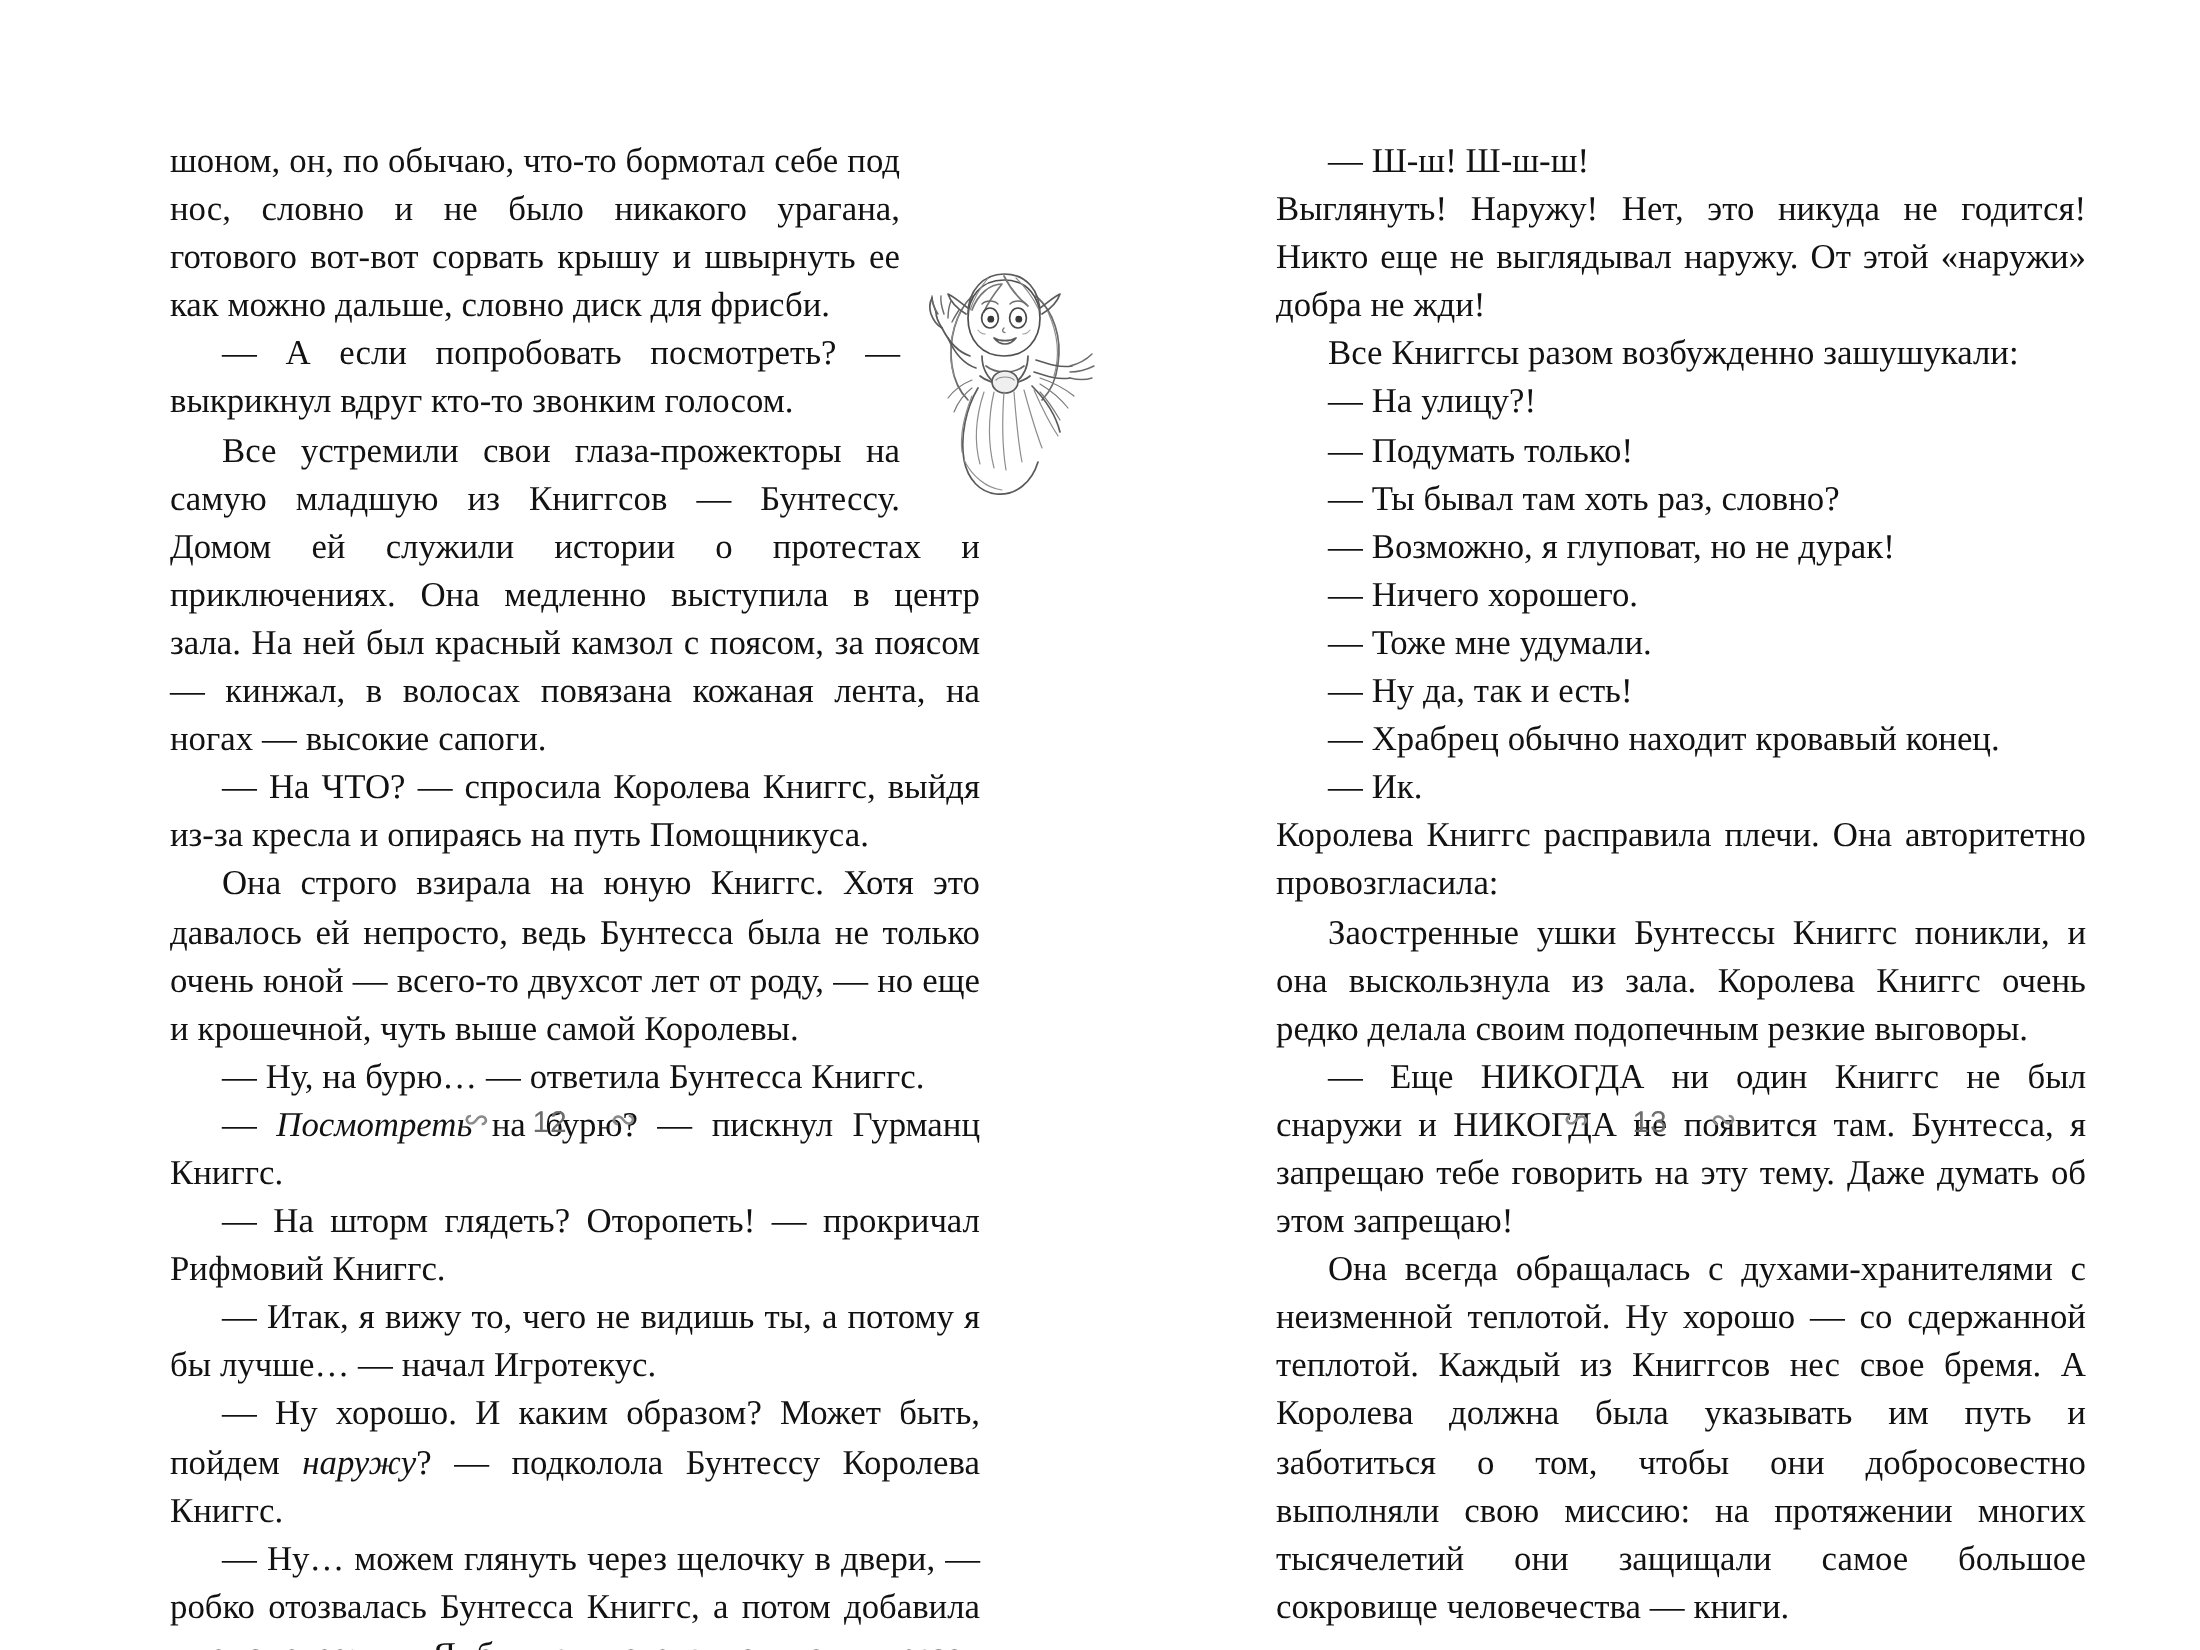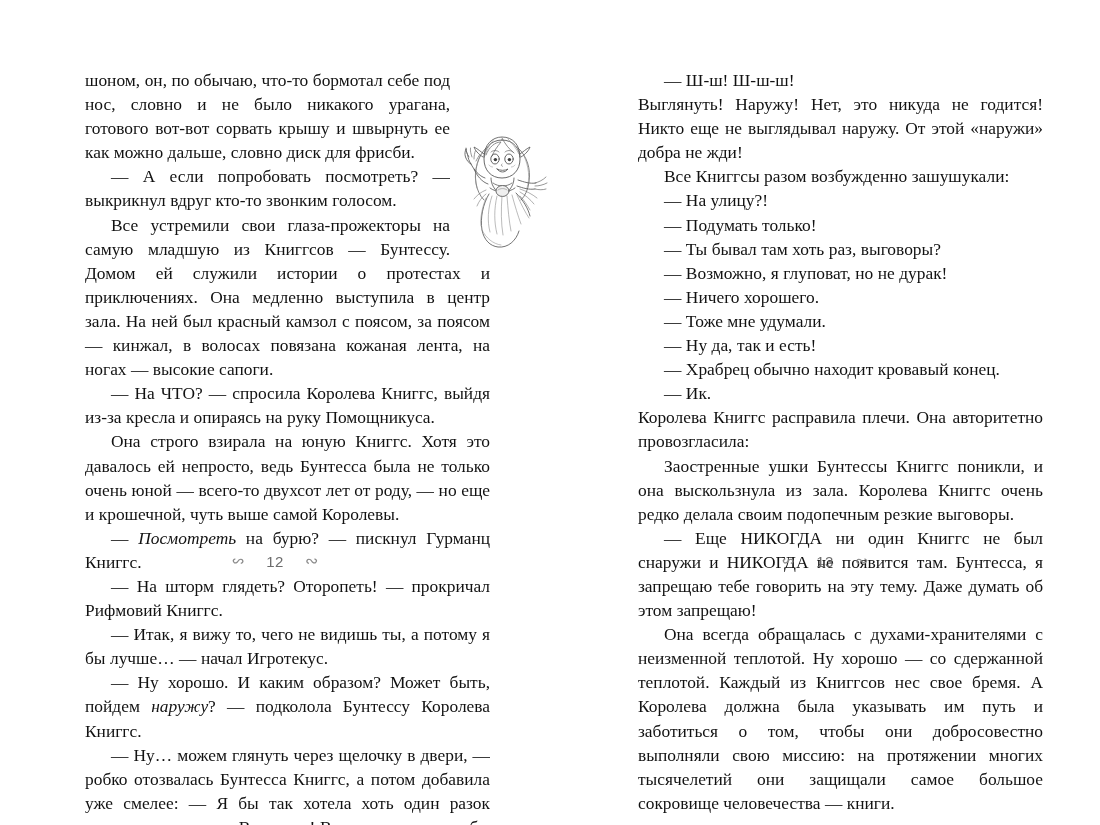--- a/index.html
+++ b/index.html
@@ -192,22 +192,23 @@
             <path d="M30 64 C25 66 21 69 18 73" stroke="#7a7a7a" stroke-width="0.6"></path>
             <path d="M30 68 C26 71 23 75 21 80" stroke="#7a7a7a" stroke-width="0.6"></path>
           </g>
         </svg>
       </div>
 
       <div>
         <p class="noindent"><span>шоном, он, по обычаю, что-то бормотал себе под нос, словно и не было никакого урагана, готового вот-вот сорвать крышу и швырнуть ее как можно дальше, словно диск для фрисби.</span></p>
         <p><span>— А если попробовать посмотреть? — выкрикнул вдруг кто-то звонким голосом.</span></p>
         <p><span>Все устремили свои глаза-прожекторы на самую младшую из Книггсов — Бунтессу. Домом ей служили истории о протестах и приключениях. Она медленно выступила в центр зала. На ней был красный камзол с поясом, за поясом — кинжал, в волосах повязана кожаная лента, на ногах — высокие сапоги.</span></p>
-        <p><span>— На ЧТО? — спросила Королева Книггс, выйдя из-за кресла и опираясь на руку Помощникуса.</span></p>
+        <p><span>— На ЧТО? — спросила Королева Книггс, выйдя из-за кресла и опираясь на путь Помощникуса.</span></p>
         <p><span>Она строго взирала на юную Книггс. Хотя это давалось ей непросто, ведь Бунтесса была не только очень юной — всего-то двухсот лет от роду, — но еще и крошечной, чуть выше самой Королевы.</span></p>
+        <p><span>— Ну, на бурю… — ответила Бунтесса Книггс.</span></p>
         <p><span>— </span><i>Посмотреть</i><span> на бурю? — пискнул Гурманц Книггс.</span></p>
         <p><span>— На шторм глядеть? Оторопеть! — прокричал Рифмовий Книггс.</span></p>
         <p><span>— Итак, я вижу то, чего не видишь ты, а потому я бы лучше… — начал Игротекус.</span></p>
         <p><span>— Ну хорошо. И каким образом? Может быть, пойдем </span><i>наружу</i><span>? — подколола Бунтессу Королева Книггс.</span></p>
         <p><span>— Ну… можем глянуть через щелочку в двери, — робко отозвалась Бунтесса Книггс, а потом добавила уже смелее: — Я бы так хотела хоть один разок выглянуть на улицу. Всего раз! Ваше величество, я бы могла…</span></p>
       </div>
     </div>
 
     <div class="folio">
       <span class="orn left">∾</span>
@@ -216,21 +217,21 @@
     </div>
   </div>
 
   <div class="page page-right">
     <div class="col">
       <p><span>— Ш-ш! Ш-ш-ш!</span></p>
       <p class="noindent"><span>Выглянуть! Наружу! Нет, это никуда не годится! Никто еще не выглядывал наружу. От этой «наружи» добра не жди!</span></p>
       <p><span>Все Книггсы разом возбужденно зашушукали:</span></p>
       <p><span>— На улицу?!</span></p>
       <p><span>— Подумать только!</span></p>
-      <p><span>— Ты бывал там хоть раз, выговоры?</span></p>
+      <p><span>— Ты бывал там хоть раз, словно?</span></p>
       <p><span>— Возможно, я глуповат, но не дурак!</span></p>
       <p><span>— Ничего хорошего.</span></p>
       <p><span>— Тоже мне удумали.</span></p>
       <p><span>— Ну да, так и есть!</span></p>
       <p><span>— Храбрец обычно находит кровавый конец.</span></p>
       <p><span>— Ик.</span></p>
       <p class="noindent"><span>Королева Книггс расправила плечи. Она авторитетно провозгласила:</span></p>
       <p><span>Заостренные ушки Бунтессы Книггс поникли, и она выскользнула из зала. Королева Книггс очень редко делала своим подопечным резкие выговоры.</span></p>
       <p><span>— Еще НИКОГДА ни один Книггс не был снаружи и НИКОГДА не появится там. Бунтесса, я запрещаю тебе говорить на эту тему. Даже думать об этом запрещаю!</span></p>
       <p><span>Она всегда обращалась с духами-хранителями с неизменной теплотой. Ну хорошо — со сдержанной теплотой. Каждый из Книггсов нес свое бремя. А Королева должна была указывать им путь и заботиться о том, чтобы они добросовестно выполняли свою миссию: на протяжении многих тысячелетий они защищали самое большое сокровище человечества — книги.</span></p>

